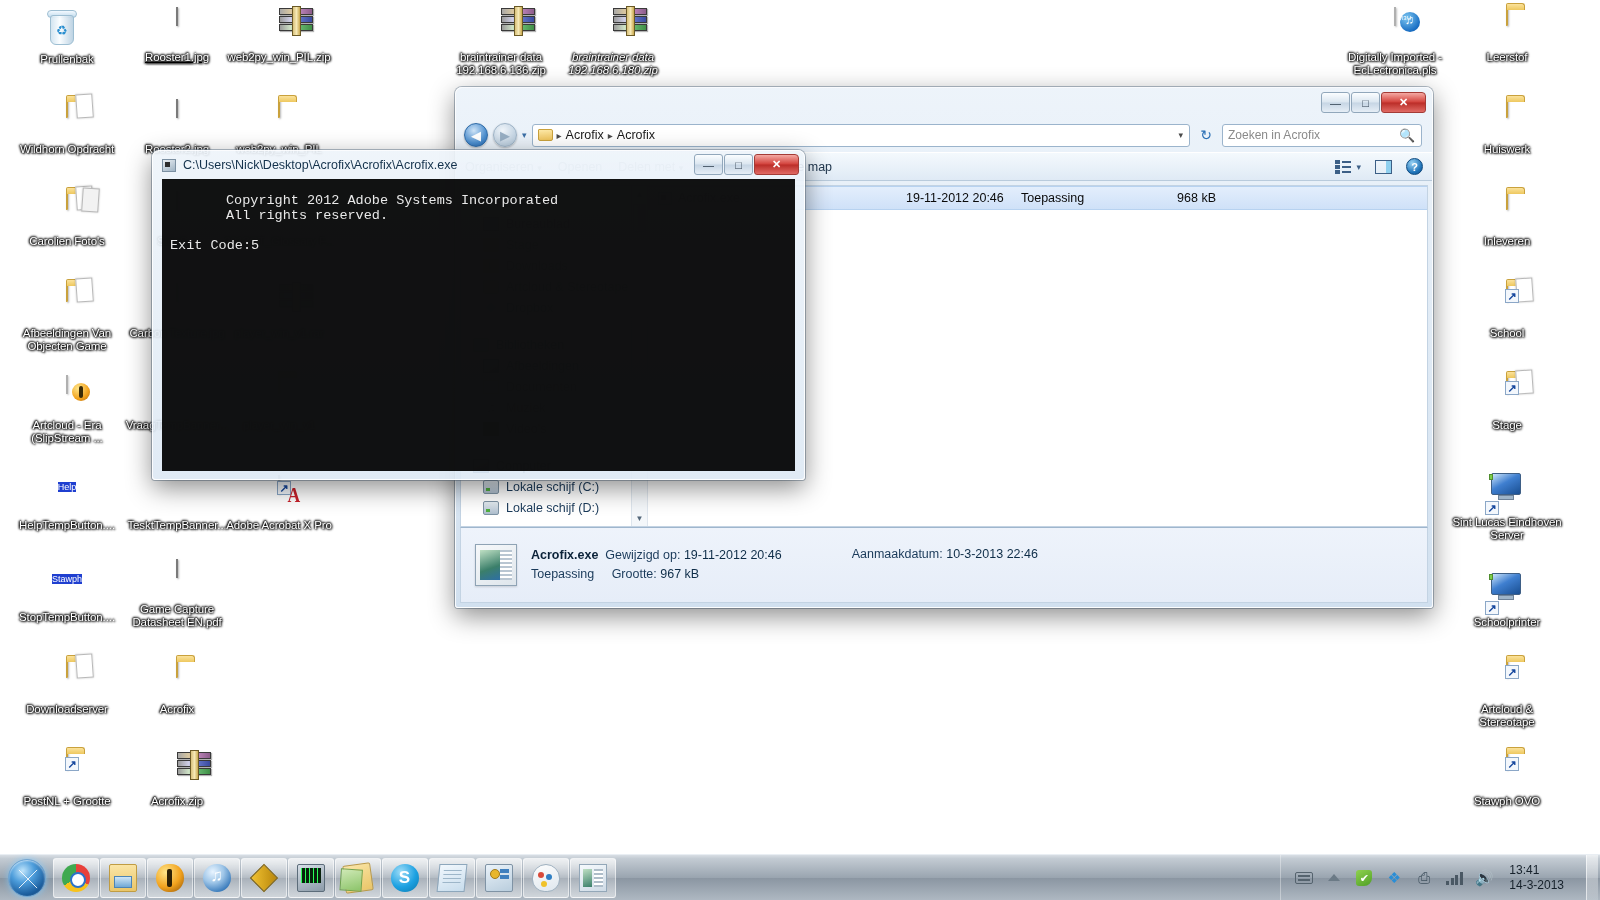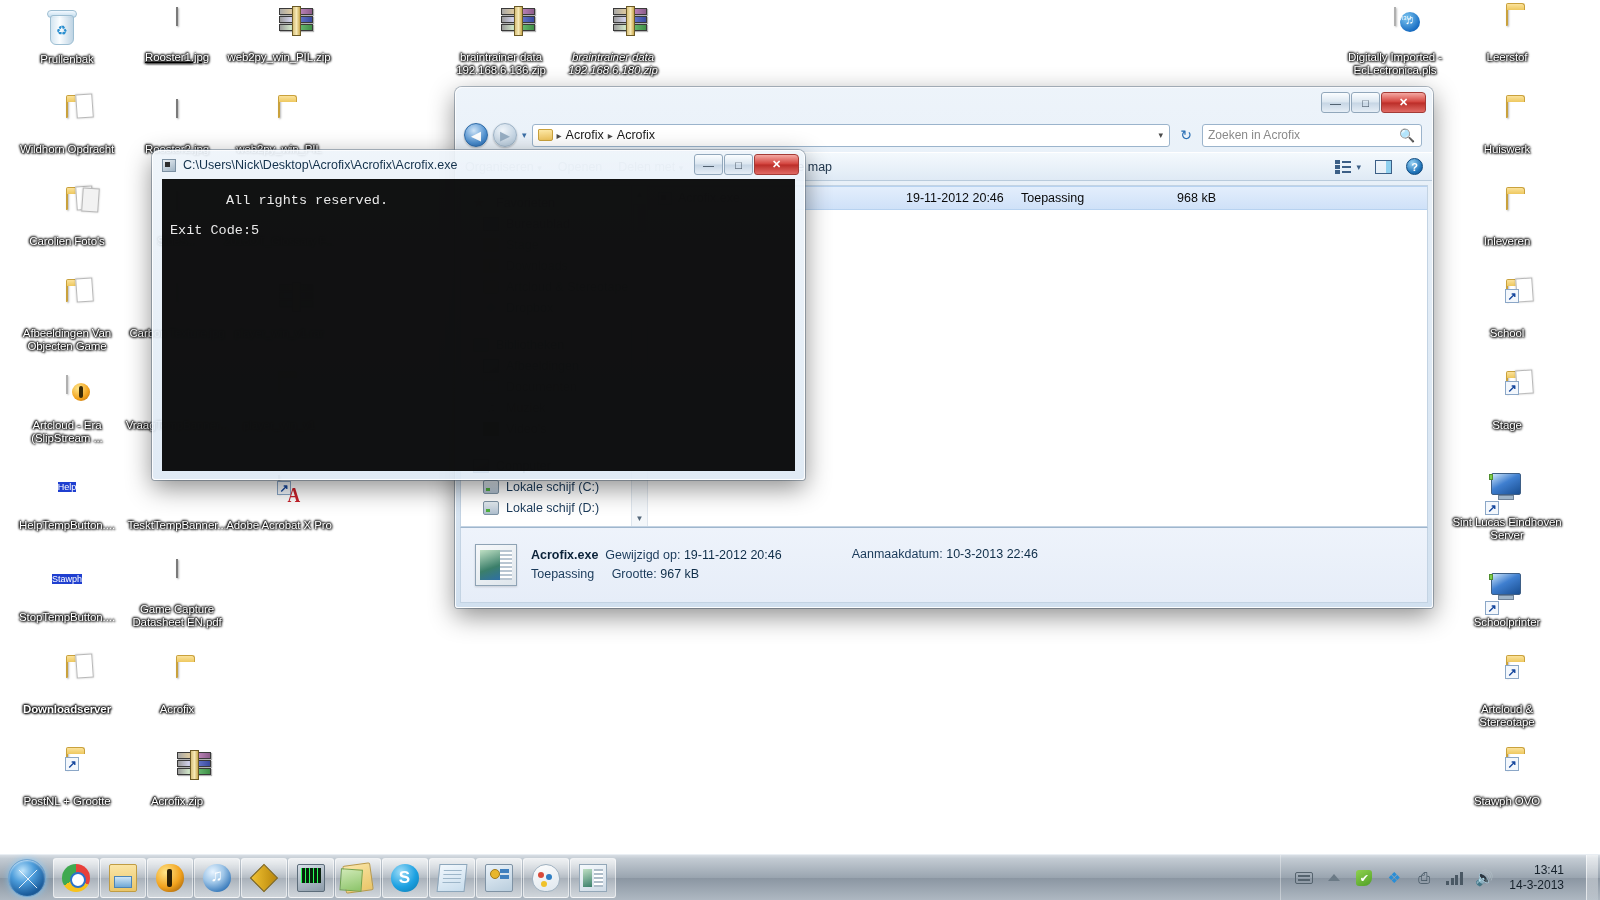--- a/index.html
+++ b/index.html
@@ -172,21 +172,21 @@
   .navcarat { font-size:9px; color:#4a6versus; }
   .addrbar {
     flex:1; height:23px; background:#fff; border:1px solid #9bb4cc; border-radius:3px;
     display:flex; align-items:center; padding: 0 4px 0 5px; gap:4px; font-size:12.5px; color:#1a1a1a;
   }
   .addrbar .fldr { width:15px;height:12px;background:linear-gradient(175deg,#fde9a8,#eec35a);border:1px solid #c9a13c;border-radius:1px 2px 2px 2px;}
   .crumbsep { color:#4a4a4a; font-size:10px; }
   .addr-drop { margin-left:auto; color:#4a4a4a; font-size:9px; padding-right:2px;}
   .refresh { width:22px;text-align:center;color:#2a6fb5;font-size:14px;}
   .searchbox {
-    width:220px; height:23px; background:#fff; border:1px solid #9bb4cc; border-radius:3px;
+    width:200px; height:23px; background:#fff; border:1px solid #9bb4cc; border-radius:3px;
     display:flex; align-items:center; padding:0 5px; font-size:12px; color:#8a8a8a;
   }
   .searchbox .mag { margin-left:auto; color:#2a6fb5; font-size:13px; }
 
   .toolbar {
     height: 29px; display:flex; align-items:center; gap:16px; padding:0 9px;
     background: linear-gradient(180deg,#f4f9fd,#dfeaf5);
     border-top:1px solid #fff; border-bottom:1px solid #b9cbdc;
     font-size:12.5px; color:#22384f;
   }
@@ -340,21 +340,21 @@
   }
   .trayicon{width:18px;height:16px;display:flex;align-items:center;justify-content:center;color:#41525f;}
   .tray-kbd{width:20px;height:12px;border:1.5px solid #55636e;border-radius:2px;position:relative;}
   .tray-kbd:after{content:"";position:absolute;left:2px;top:2px;right:2px;height:2px;background:#55636e;box-shadow:0 4px 0 #55636e;}
   .tray-up{width:0;height:0;border-left:6px solid transparent;border-right:6px solid transparent;border-bottom:7px solid #6b7a86;}
   .tray-green{width:16px;height:16px;border-radius:3px 3px 8px 3px;background:linear-gradient(150deg,#8fd14f,#4f9f25);color:#fff;font-size:11px;text-align:center;line-height:16px;}
   .tray-dropbox{color:#2a8ed6;font-size:15px;line-height:15px;}
   .tray-bars{display:flex;align-items:flex-end;gap:1.5px;height:14px;}
   .tray-bars i{width:3px;background:#4a5864;display:block;}
   .tray-spk{color:#46545f;font-size:15px;}
-  #clock{ text-align:right; line-height:15px; font-size:12px; color:#16212b; padding:0 10px 0 4px;}
+  #clock{ text-align:left; line-height:15px; font-size:12px; color:#16212b; padding:0 10px 0 4px;}
   #showdesk{width:12px;height:46px;background:linear-gradient(180deg,rgba(255,255,255,.55),rgba(255,255,255,.15));border-left:1px solid rgba(255,255,255,.6);}
 </style>
 </head>
 <body>
 
 <div id="desktop">
 
   <div>
 
     <div class="dicon" style="left:12px;top:8px;">
@@ -382,21 +382,21 @@
       <span class="lbl">Artcloud - Era (SlipStream ...</span>
     </div>
     <div class="dicon" style="left:12px;top:476px;">
       <span class="glyph"><span class="ic-btn">Help</span></span>
       <span class="lbl">HelpTempButton....</span>
     </div>
     <div class="dicon" style="left:12px;top:568px;">
       <span class="glyph"><span class="ic-btn">Stawph</span></span>
       <span class="lbl">StopTempButton....</span>
     </div>
-    <div class="dicon" style="left:12px;top:660px;font-weight:bold;">
+    <div class="dicon" style="left:12px;top:660px;">
       <span class="glyph"><span class="ic-folder ic-folder-doc"><span class="sheet"></span></span></span>
       <span class="lbl">Downloadserver</span>
     </div>
     <div class="dicon" style="left:12px;top:752px;">
       <span class="glyph"><span class="ic-folder"><span class="shortcut"></span></span></span>
       <span class="lbl">PostNL + Grootte</span>
     </div>
 
     <div class="dicon" style="left:122px;top:8px;text-decoration:underline;">
       <span class="glyph"><span class="ic-img bars"></span></span>
@@ -697,20 +697,21 @@
             </div>
           <div class="wbtn">
               <span class="gl">□</span>
             </div>
           <div class="wbtn close">
               <span class="gl">✕</span>
             </div>
         </div>
       </div>
       <div class="cmdclient">
+        <div class="cmdline cmd-indent">Copyright 2012 Adobe Systems Incorporated</div>
         <div class="cmdline cmd-indent">All rights reserved.</div>
         <div class="cmdline">&nbsp;</div>
         <div class="cmdline">Exit Code:5</div>
       </div>
     </div>
   </div>
 
   <div id="taskbar">
     <div id="startorb">
         <div class="orb"></div>

